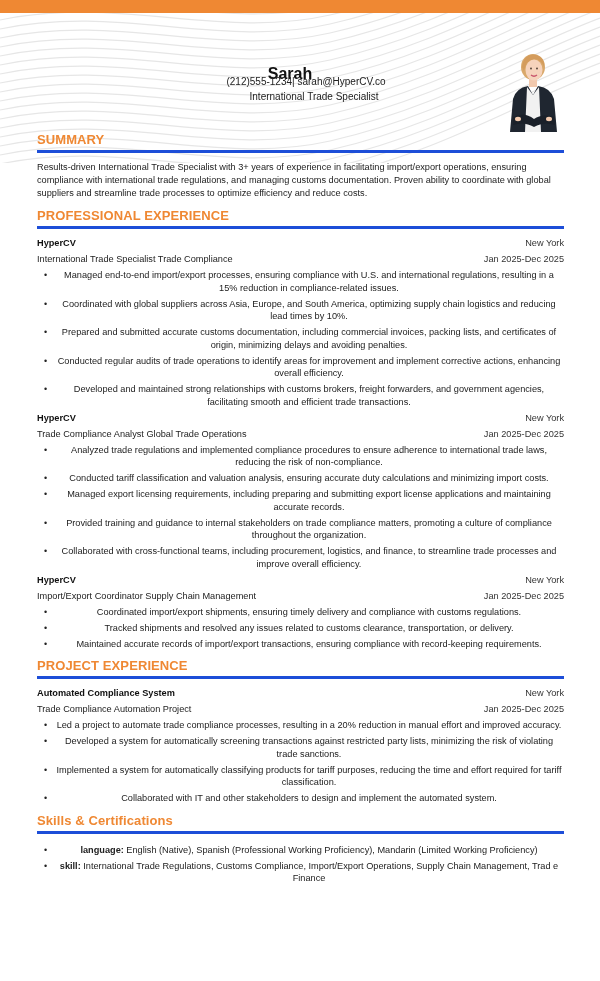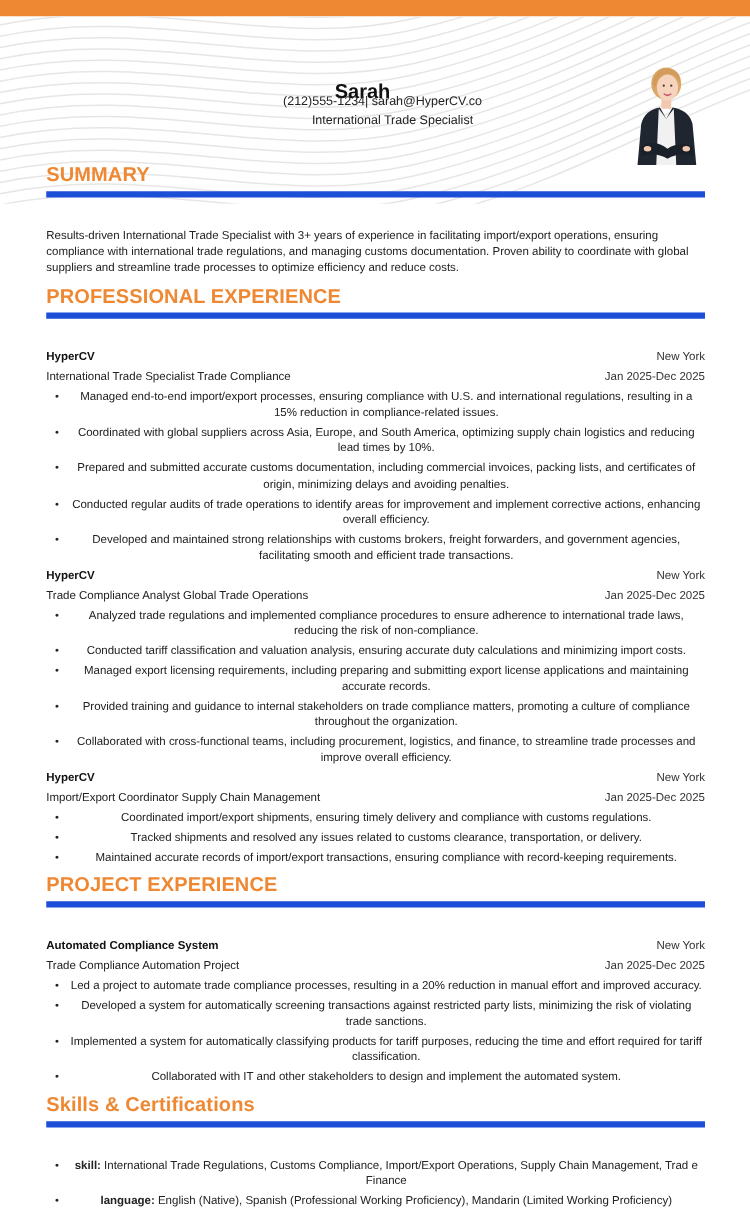--- a/index.html
+++ b/index.html
@@ -6,21 +6,21 @@
   html, body { width: 600px; height: 981px; background: #ffffff; overflow: hidden; }
   body { font-family: "Liberation Sans", "DejaVu Sans", sans-serif; color: #222; position: relative; }
   .top-bar { position: absolute; left: 0; top: 0; width: 600px; height: 13px; background: #ef8833; }
   .bg-waves { position: absolute; left: 0; top: 13px; width: 600px; height: 150px; overflow: hidden; }
   .header { position: absolute; left: 0; top: 13px; width: 600px; height: 115px; }
   .name { position: absolute; left: 0; width: 580px; top: 52px; text-align: center; font-size: 16px; font-weight: bold; color: #111; }
   .contact { position: absolute; left: 0; width: 600px; top: 63px; text-align: center; font-size: 10px; color: #222; padding-left: 12px; }
   .title-line { position: absolute; left: 14px; width: 600px; top: 78px; text-align: center; font-size: 10px; color: #222; }
   .photo { position: absolute; left: 504px; top: 34px; width: 58px; height: 85px; }
   .content { position: absolute; left: 37px; top: 132px; width: 527px; }
-  .section-title { font-size: 16px; font-weight: bold; color: #ef8833; padding-bottom: 3px; border-bottom: 5px solid #1d4ed8; margin-bottom: 24px; letter-spacing: 0.1px; }
+  .section-title { font-size: 13px; font-weight: bold; color: #ef8833; padding-bottom: 3px; border-bottom: 3px solid #1d4ed8; margin-bottom: 8px; letter-spacing: 0.1px; }
   .summary { font-size: 9.2px; line-height: 13px; color: #222; margin-bottom: 8px; }
   .row { display: flex; justify-content: space-between; font-size: 9.2px; line-height: 13px; }
   .row.company { font-weight: bold; color: #111; margin-top: 2px; }
   .row .right { font-weight: normal; color: #333; }
   .row.role { color: #222; margin-top: 3px; align-items: center; }
   ul.bullets { list-style: none; margin: 3px 0 2px 0; }
   ul.bullets li { position: relative; padding-left: 17px; font-size: 9.2px; line-height: 12.5px; color: #222; margin-bottom: 3.5px; text-align: center; }
   ul.bullets li::before { content: "•"; position: absolute; left: 7px; top: 0; font-size: 9px; }
   .sec { margin-bottom: 6px; }
   .skill-key { font-weight: bold; }
@@ -169,18 +169,18 @@
             <li>Implemented a system for automatically classifying products for tariff purposes, reducing the time and effort required for tariff classification.</li>
             <li>Collaborated with IT and other stakeholders to design and implement the automated system.</li>
           </ul>
         </div>
       </div>
   </div>
 
   <div class="sec" style="margin-top:8px;">
     <div class="section-title">Skills &amp; Certifications</div>
     <ul class="bullets" id="skills-list" style="margin-top:10px;">
+        <li><span class="skill-key">language:</span> <span>English (Native), Spanish (Professional Working Proficiency), Mandarin (Limited Working Proficiency)</span></li>
         <li><span class="skill-key">skill:</span> <span>International Trade Regulations, Customs Compliance, Import/Export Operations, Supply Chain Management, Trad e Finance</span></li>
-        <li><span class="skill-key">language:</span> <span>English (Native), Spanish (Professional Working Proficiency), Mandarin (Limited Working Proficiency)</span></li>
       </ul>
   </div>
 
 </div>
 
 </body></html>

